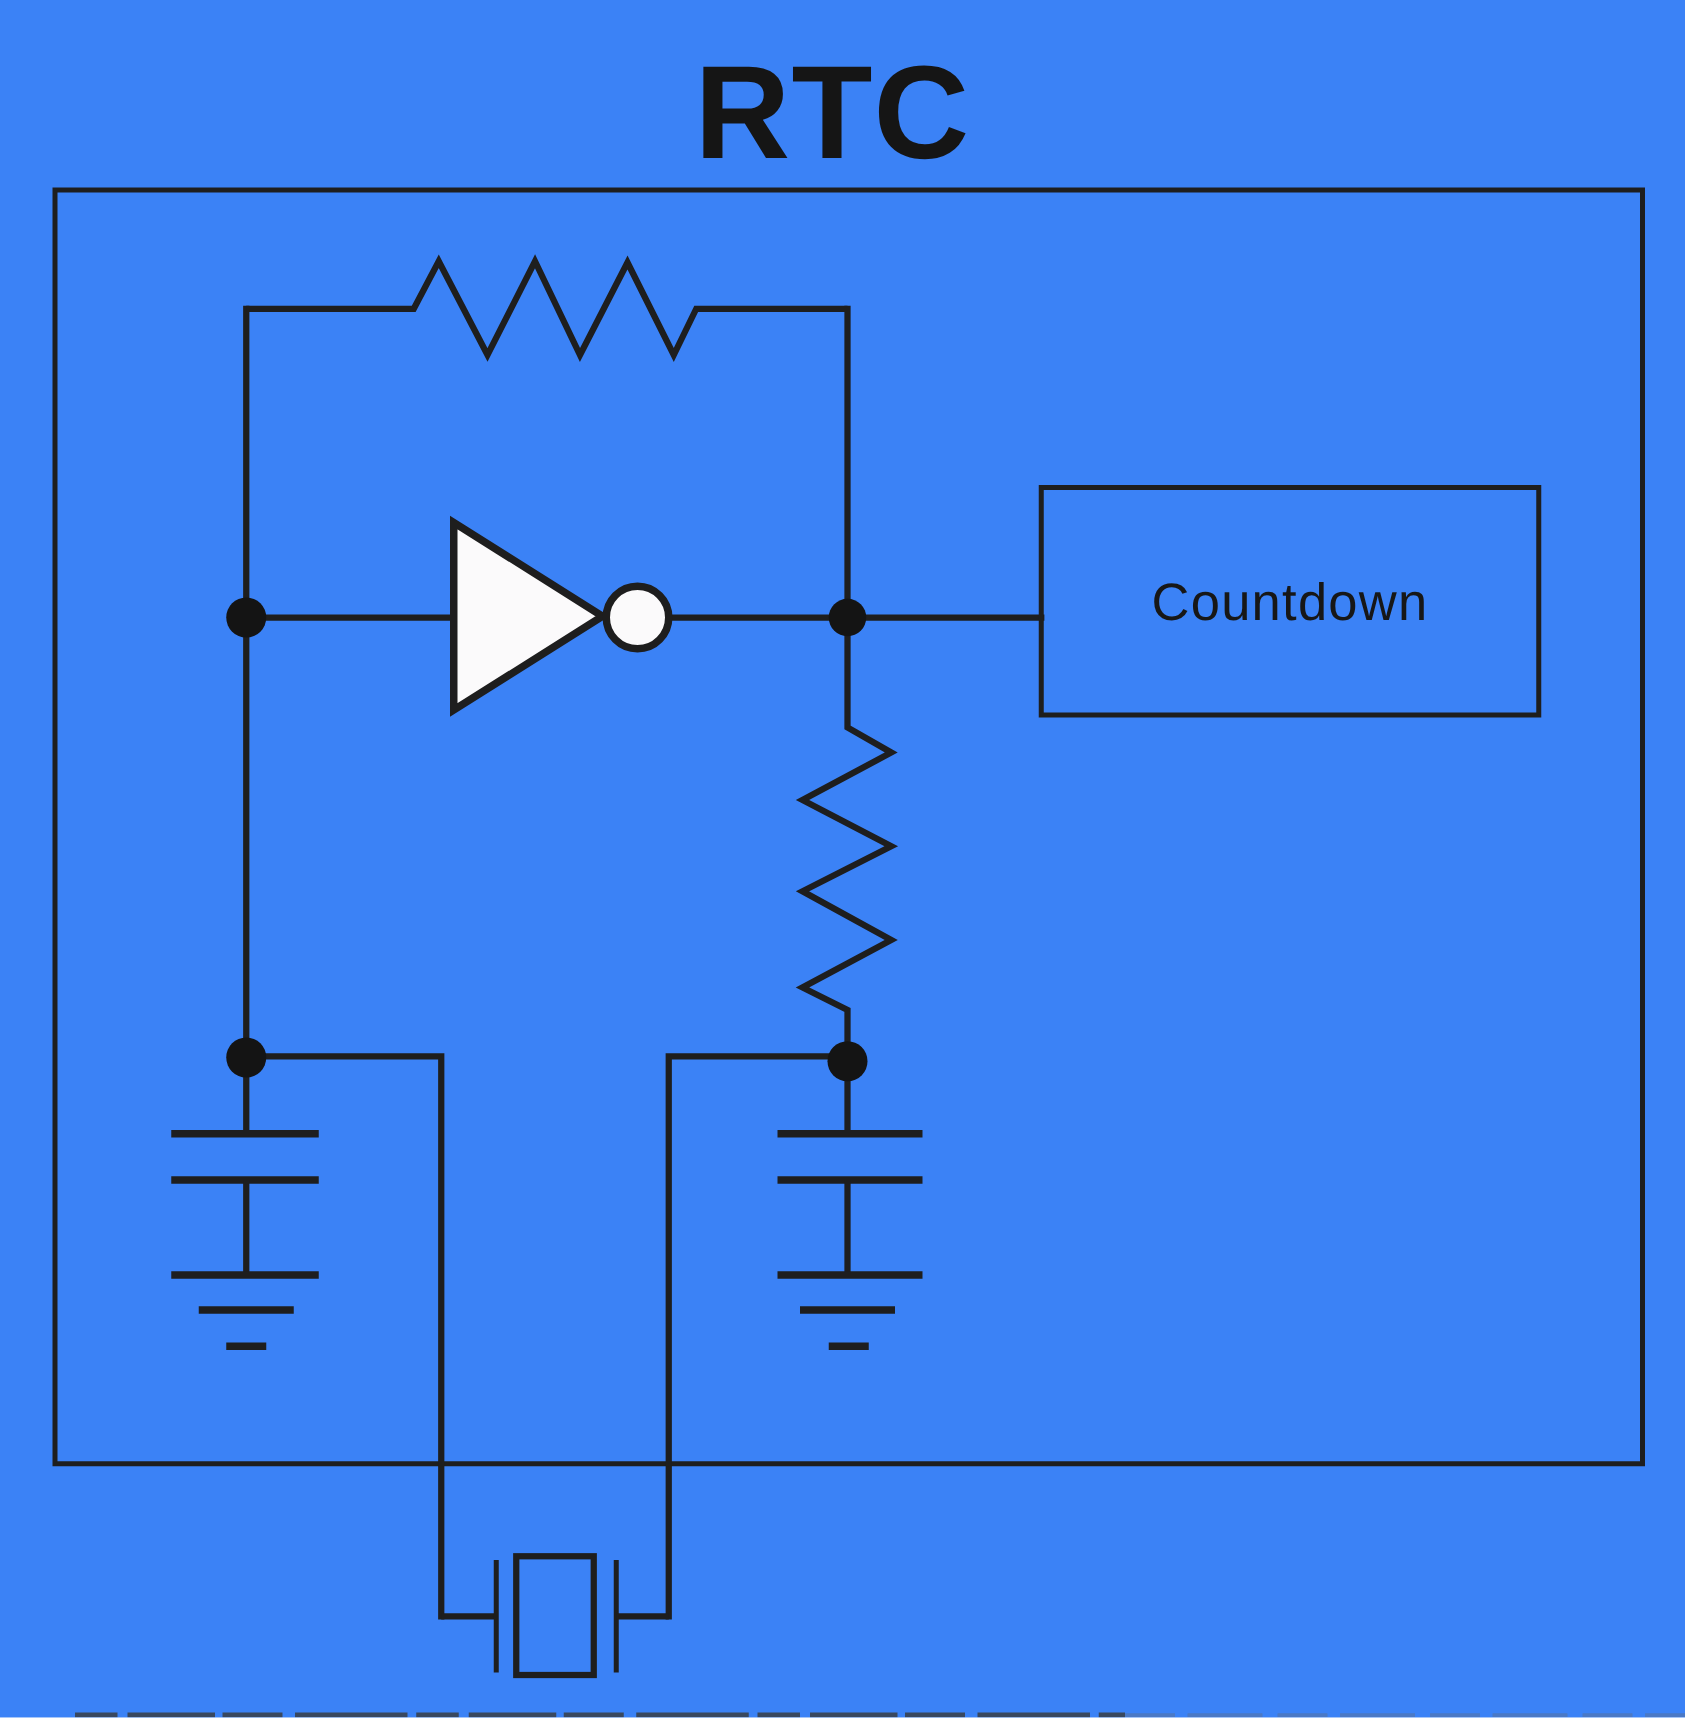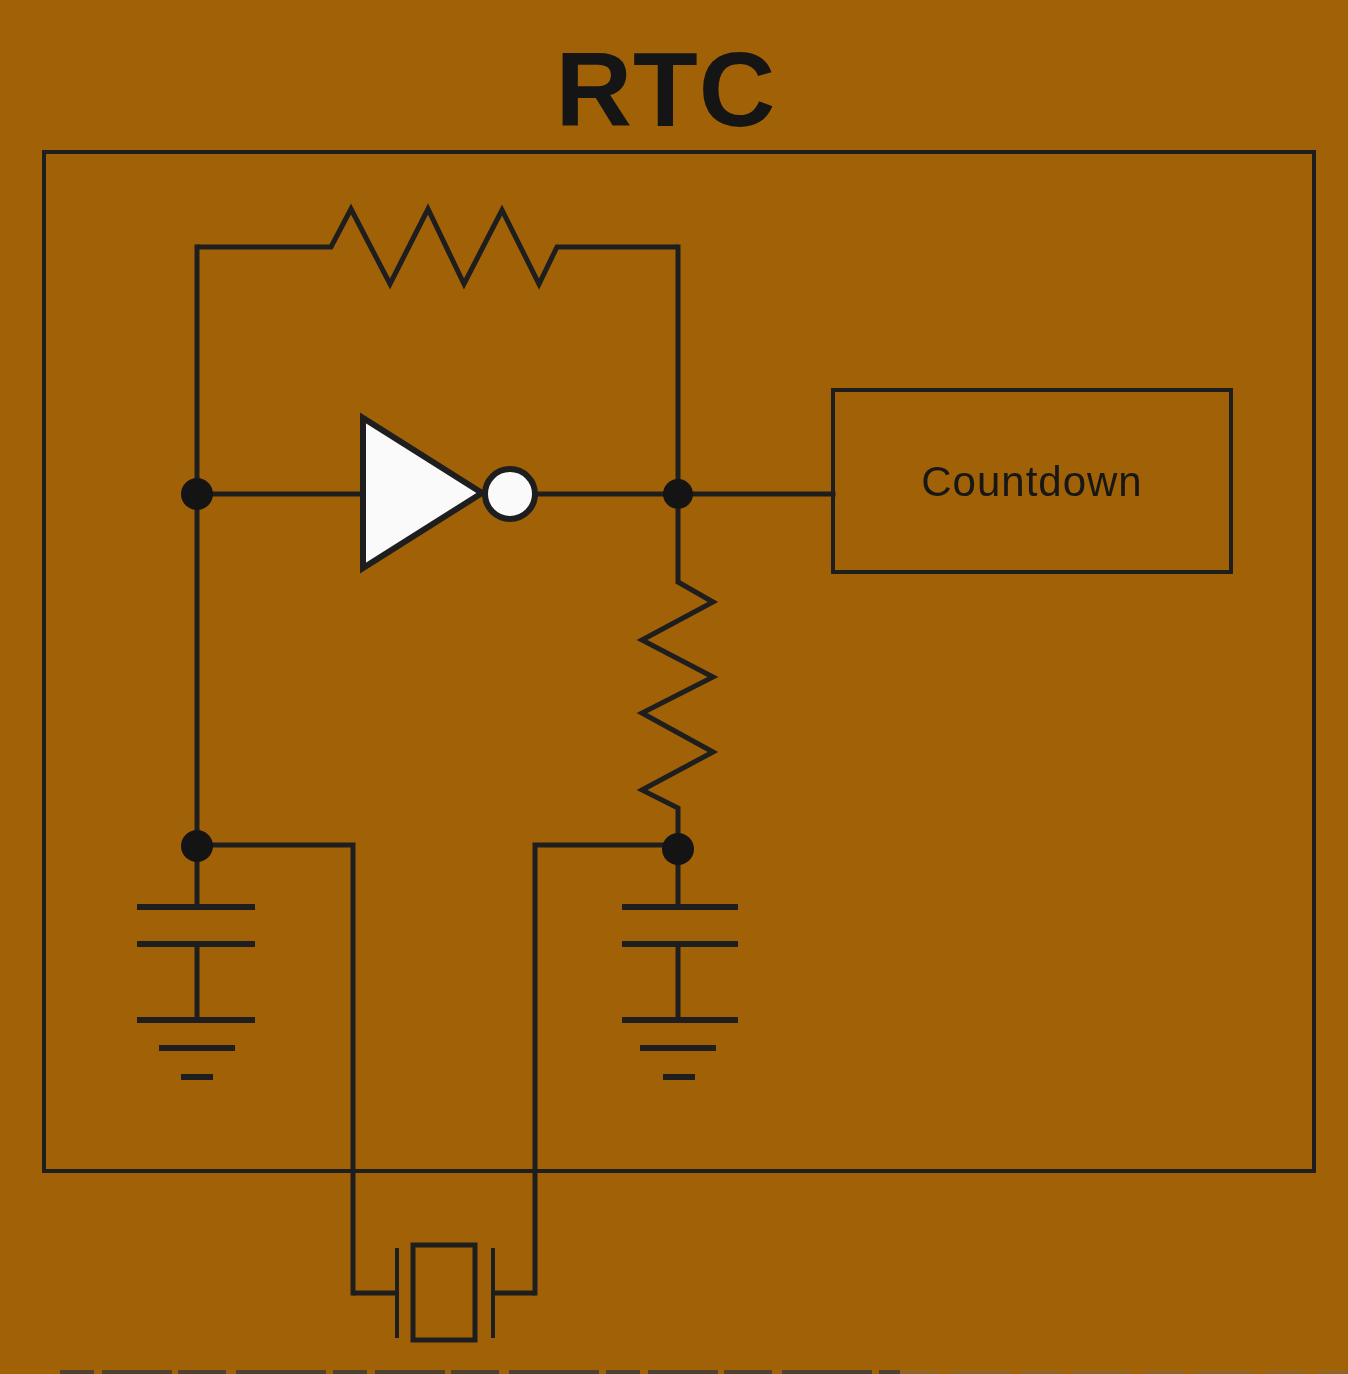--- a/index.html
+++ b/index.html
@@ -4,21 +4,21 @@
 <style>
   html, body {
     margin: 0;
     padding: 0;
     background: #fbfafb;
   }
   .stage {
     position: relative;
     width: 1348px;
     height: 1374px;
-    background: #a16207;
+    background: #3b82f6;
     overflow: hidden;
     font-family: "Liberation Sans", sans-serif;
   }
   svg { display: block; }
   .diagram-title-text {
     font-family: "Liberation Sans", sans-serif;
     font-size: 106px;
     font-weight: 700;
     fill: #151515;
     letter-spacing: 1px;

